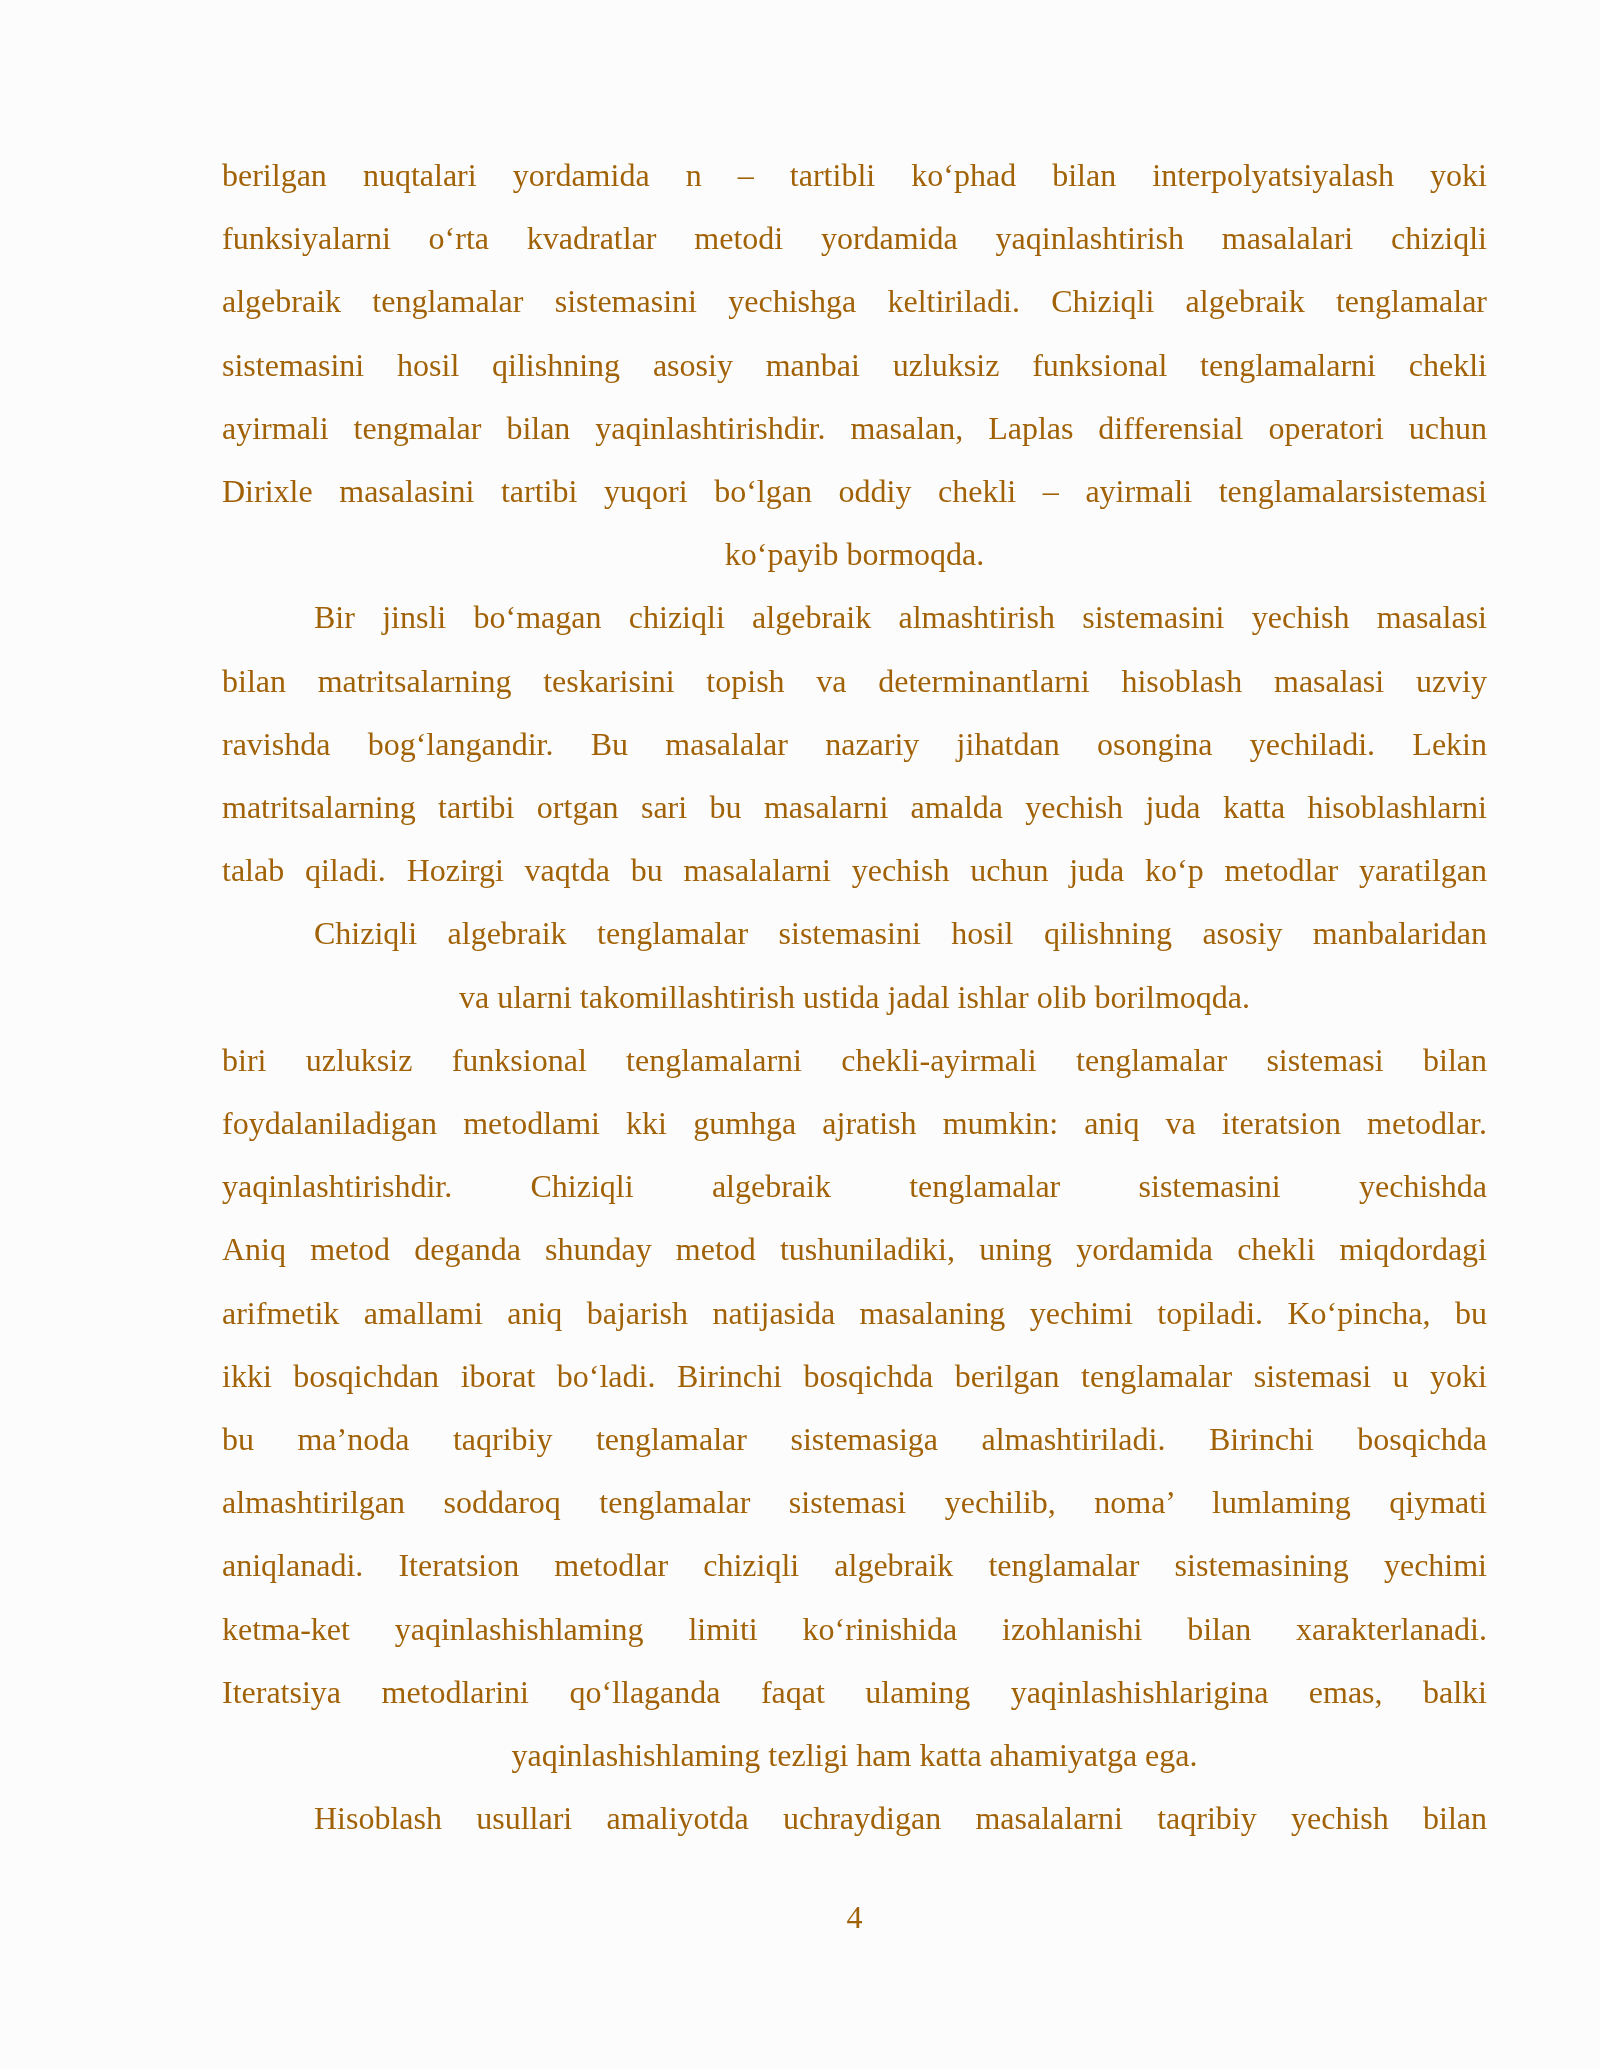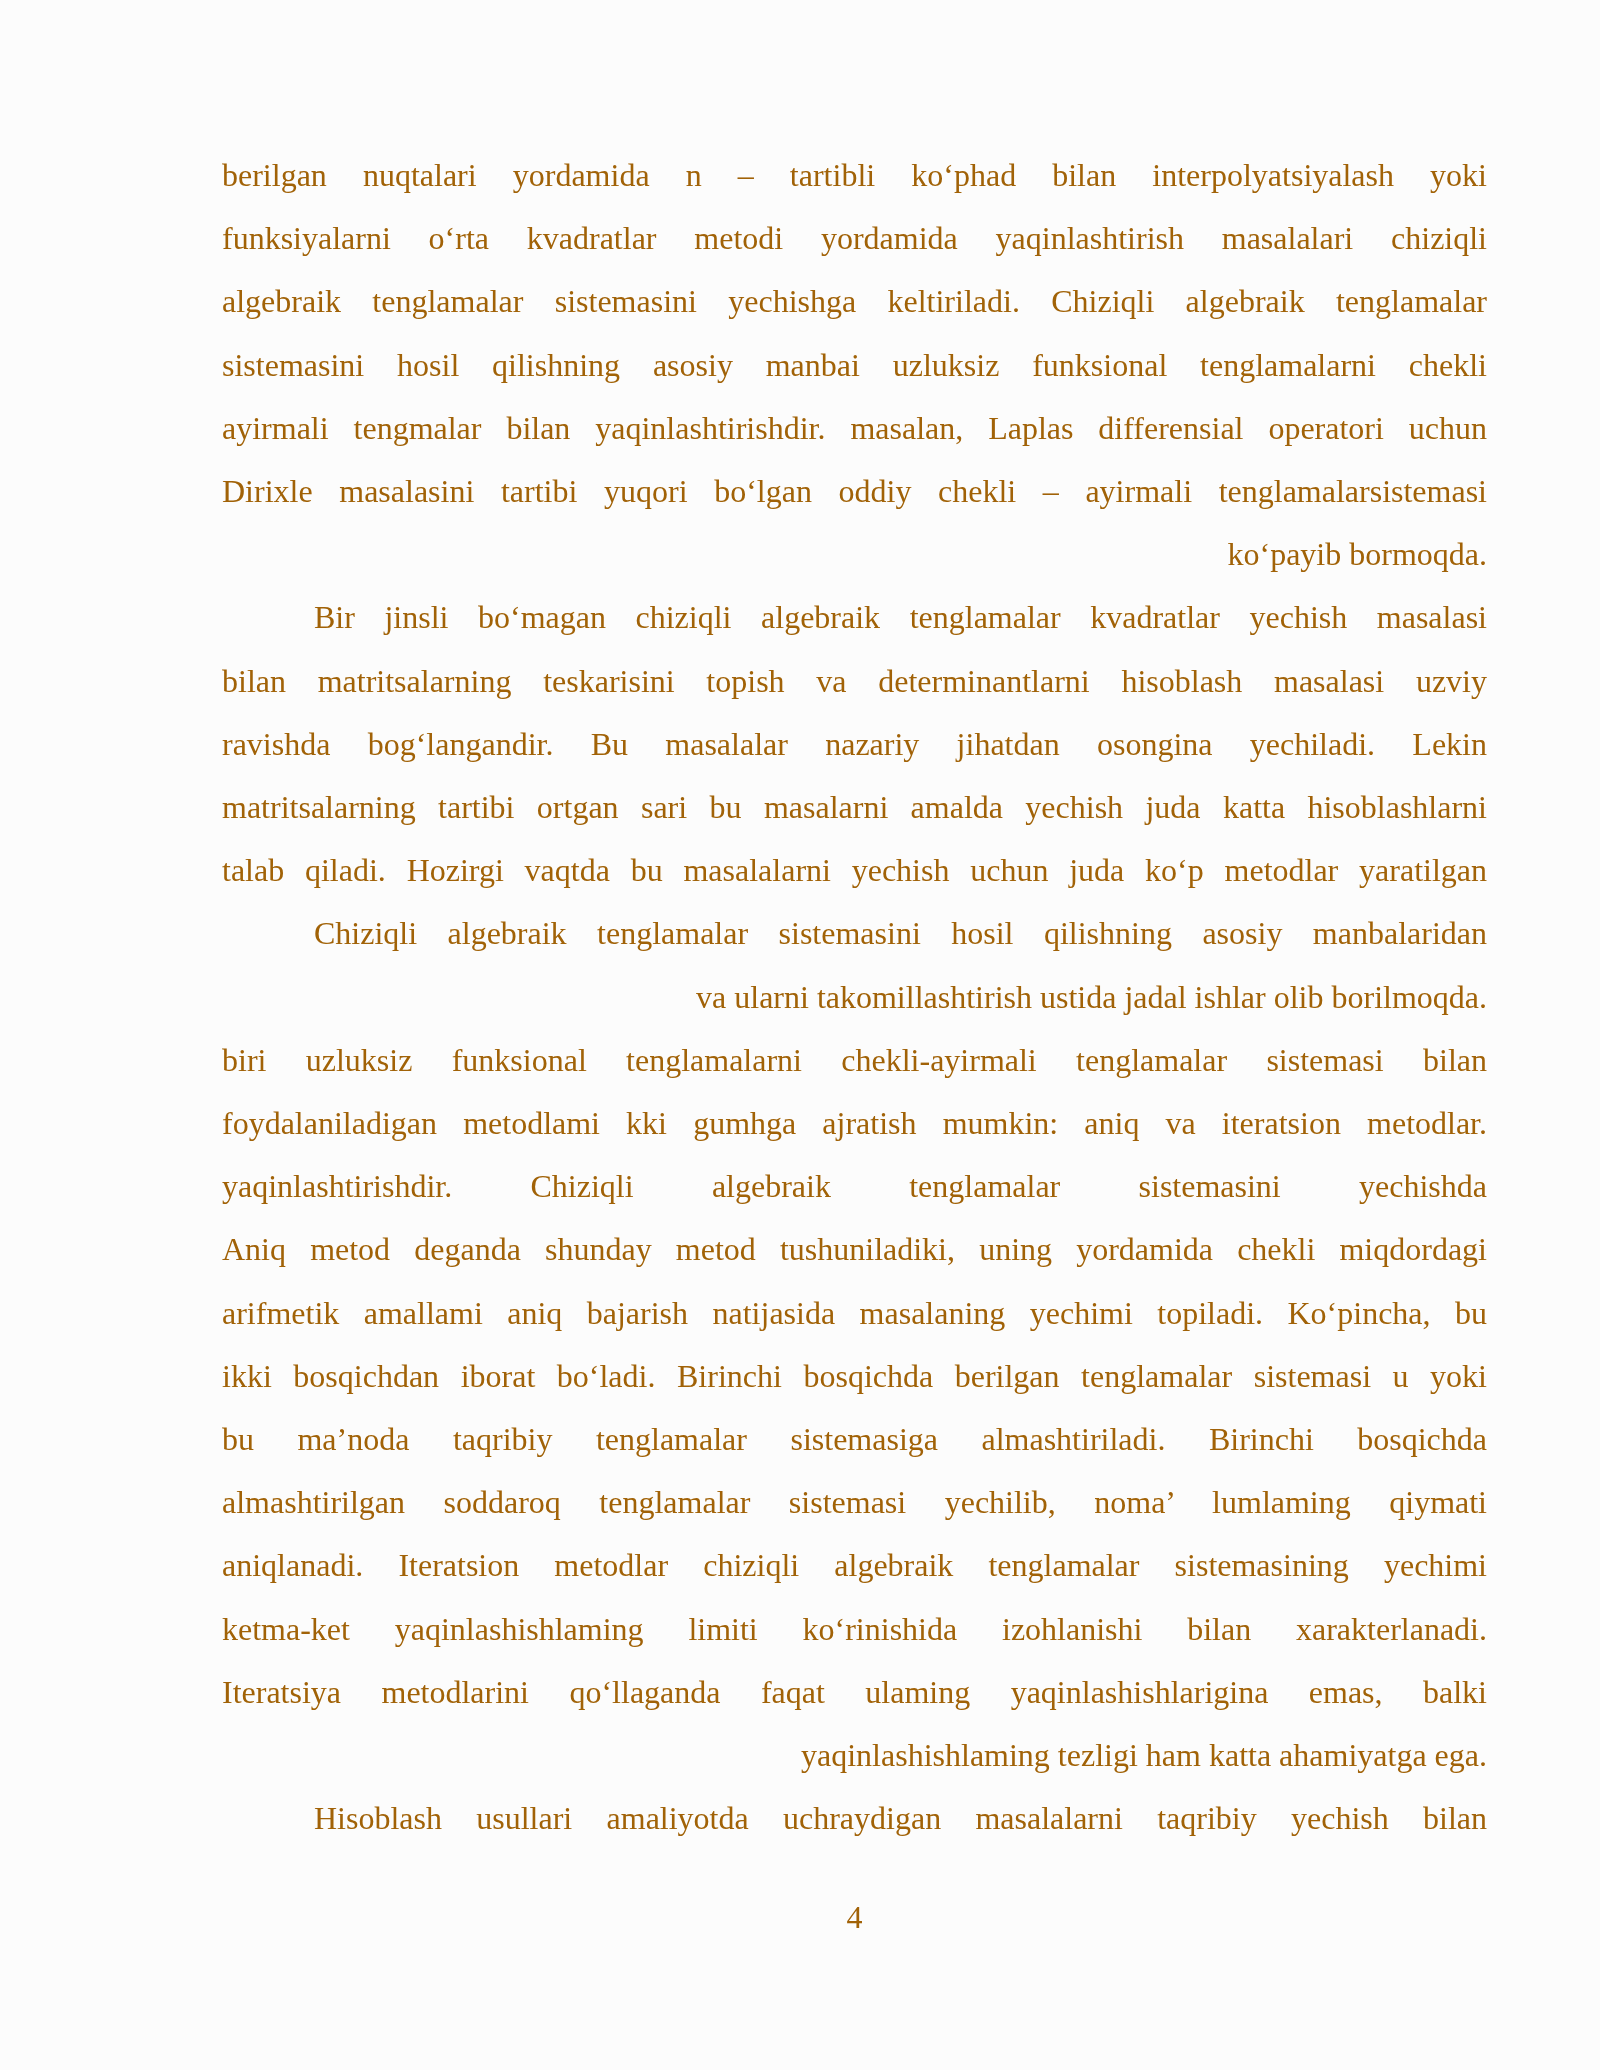--- a/index.html
+++ b/index.html
@@ -18,21 +18,21 @@
   }
   .textblock {
     position: absolute;
     left: 222px;
     top: 144px;
     width: 1265px;
     font-size: 32px;
     line-height: 63.2px;
   }
   .ln {
-    text-align: right;
+    text-align: center;
     white-space: normal;
   }
   .ln.j {
     text-align: justify;
     text-align-last: justify;
     text-justify: inter-word;
   }
   .ln.ind {
     text-indent: 92px;
   }
@@ -51,21 +51,21 @@
 
 <div class="page">
   <div class="textblock">
     <div class="ln j">berilgan nuqtalari yordamida n – tartibli koʻphad bilan interpolyatsiyalash yoki</div>
     <div class="ln j">funksiyalarni oʻrta kvadratlar metodi yordamida yaqinlashtirish masalalari chiziqli</div>
     <div class="ln j">algebraik tenglamalar sistemasini yechishga keltiriladi. Chiziqli algebraik tenglamalar</div>
     <div class="ln j">sistemasini hosil qilishning asosiy manbai uzluksiz funksional tenglamalarni chekli</div>
     <div class="ln j">ayirmali tengmalar bilan yaqinlashtirishdir. masalan, Laplas differensial operatori uchun</div>
     <div class="ln j">Dirixle masalasini tartibi yuqori boʻlgan oddiy chekli – ayirmali tenglamalarsistemasi</div>
     <div class="ln">koʻpayib bormoqda.</div>
-    <div class="ln j ind">Bir jinsli boʻmagan chiziqli algebraik tenglamalar kvadratlar yechish masalasi</div>
+    <div class="ln j ind">Bir jinsli boʻmagan chiziqli algebraik almashtirish sistemasini yechish masalasi</div>
     <div class="ln j">bilan matritsalarning teskarisini topish va determinantlarni hisoblash masalasi uzviy</div>
     <div class="ln j">ravishda bogʻlangandir. Bu masalalar nazariy jihatdan osongina yechiladi. Lekin</div>
     <div class="ln j">matritsalarning tartibi ortgan sari bu masalarni amalda yechish juda katta hisoblashlarni</div>
     <div class="ln j">talab qiladi. Hozirgi vaqtda bu masalalarni yechish uchun juda koʻp metodlar yaratilgan</div>
     <div class="ln j ind">Chiziqli algebraik tenglamalar sistemasini hosil qilishning asosiy manbalaridan</div>
     <div class="ln">va ularni takomillashtirish ustida jadal ishlar olib borilmoqda.</div>
     <div class="ln j">biri uzluksiz funksional tenglamalarni chekli-ayirmali tenglamalar sistemasi bilan</div>
     <div class="ln j">foydalaniladigan metodlami kki gumhga ajratish mumkin: aniq va iteratsion metodlar.</div>
     <div class="ln j">yaqinlashtirishdir. Chiziqli algebraik tenglamalar sistemasini yechishda</div>
     <div class="ln j">Aniq metod deganda shunday metod tushuniladiki, uning yordamida chekli miqdordagi</div>

